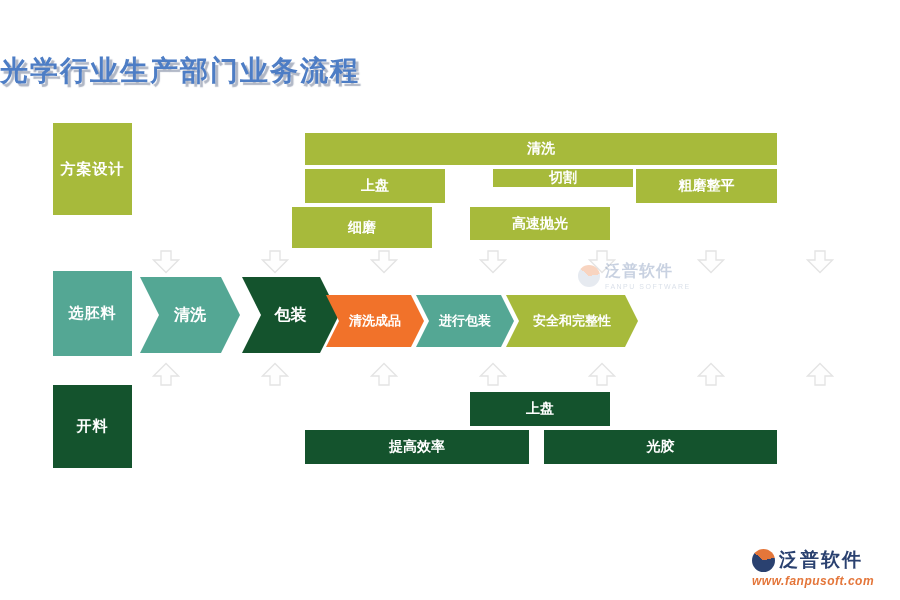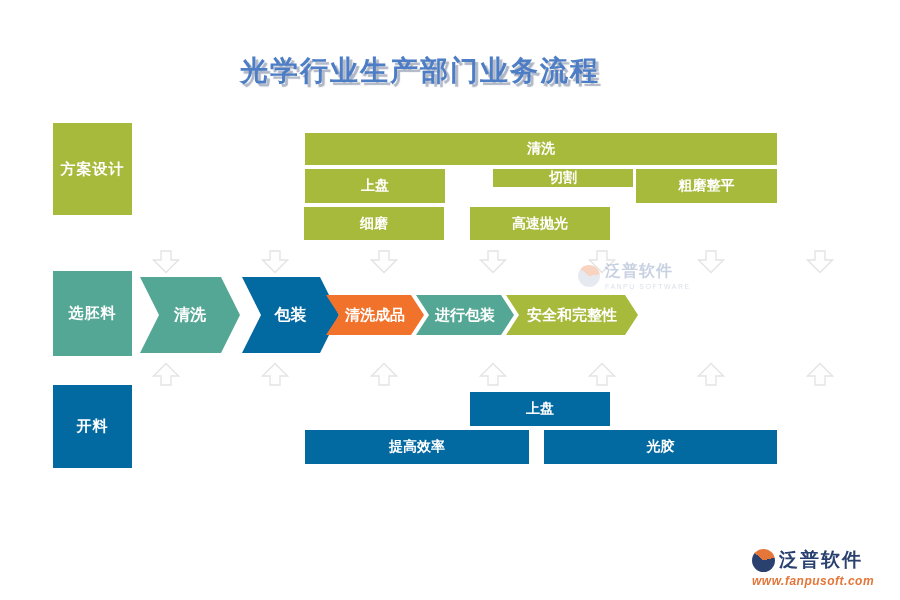--- a/index.html
+++ b/index.html
@@ -2,45 +2,45 @@
 <html><head>
 <meta charset="utf-8">
 <style>
   html,body{margin:0;padding:0;background:#fff;}
   .canvas{
     position:relative;width:900px;height:600px;overflow:hidden;background:#ffffff;
     font-family:"Liberation Sans","DejaVu Sans",sans-serif;
   }
   .title{
     position:absolute;left:0;top:52px;width:840px;margin:0;
-    text-align:center;font-size:28px;font-weight:bold;letter-spacing:2px;
+    text-align:left;font-size:28px;font-weight:bold;letter-spacing:2px;
     color:#4d7dc5;text-shadow:3px 3px 1px rgba(95,110,140,.5);
   }
   
   .box,.stage{
     position:absolute;display:flex;align-items:center;justify-content:center;
     color:#ffffff;font-weight:bold;box-sizing:border-box;
   }
   .box{font-size:14px;}
   .stage{font-size:15px;letter-spacing:1px;}
   .olive{background:#a7ba3b;}
   .teal{background:#54a794;}
-  .blue{background:#0369a1;}
+  .blue{background:#14532d;}
   .orange{background:#f1722a;}
   
   .chev{
     position:absolute;display:flex;align-items:center;justify-content:center;
     color:#fff;font-weight:bold;
   }
   .chev-lg{
     height:76px;font-size:16px;
     clip-path:polygon(0 0,calc(100% - 19px) 0,100% 50%,calc(100% - 19px) 100%,0 100%,19px 50%);
   }
   .chev-sm{
-    height:40px;font-size:15px;
+    height:52px;font-size:13px;
     clip-path:polygon(0 0,calc(100% - 13px) 0,100% 50%,calc(100% - 13px) 100%,0 100%,13px 50%);
   }
   
   .arr{position:absolute;width:28px;height:24px;}
   .arr-up{transform:rotate(180deg);}
   
   .wm-center{
     position:absolute;left:578px;top:261px;display:flex;align-items:flex-start;gap:5px;
     opacity:.42;pointer-events:none;
   }
@@ -76,21 +76,21 @@
   <h1 class="title">光学行业生产部门业务流程</h1>
 
   <div class="stage olive" style="left:53px;top:123px;width:79px;height:92px">方案设计</div>
   <div class="stage teal" style="left:53px;top:271px;width:79px;height:85px">选胚料</div>
   <div class="stage blue" style="left:53px;top:385px;width:79px;height:83px">开料</div>
 
   <div class="box olive" style="left:305px;top:133px;width:472px;height:32px">清洗</div>
   <div class="box olive" style="left:305px;top:169px;width:140px;height:34px">上盘</div>
   <div class="box olive" style="left:493px;top:169px;width:140px;height:18px">切割</div>
   <div class="box olive" style="left:636px;top:169px;width:141px;height:34px">粗磨整平</div>
-  <div class="box olive" style="left:304px;top:207px;width:140px;height:33px">细磨</div>
+  <div class="box olive" style="left:292px;top:207px;width:140px;height:41px">细磨</div>
   <div class="box olive" style="left:470px;top:207px;width:140px;height:33px">高速抛光</div>
 
   <svg class="arr" style="left:152px;top:250px">
       <use href="#arrow-glyph"></use>
     </svg>
   <svg class="arr" style="left:261px;top:250px">
       <use href="#arrow-glyph"></use>
     </svg>
   <svg class="arr" style="left:370px;top:250px">
       <use href="#arrow-glyph"></use>

